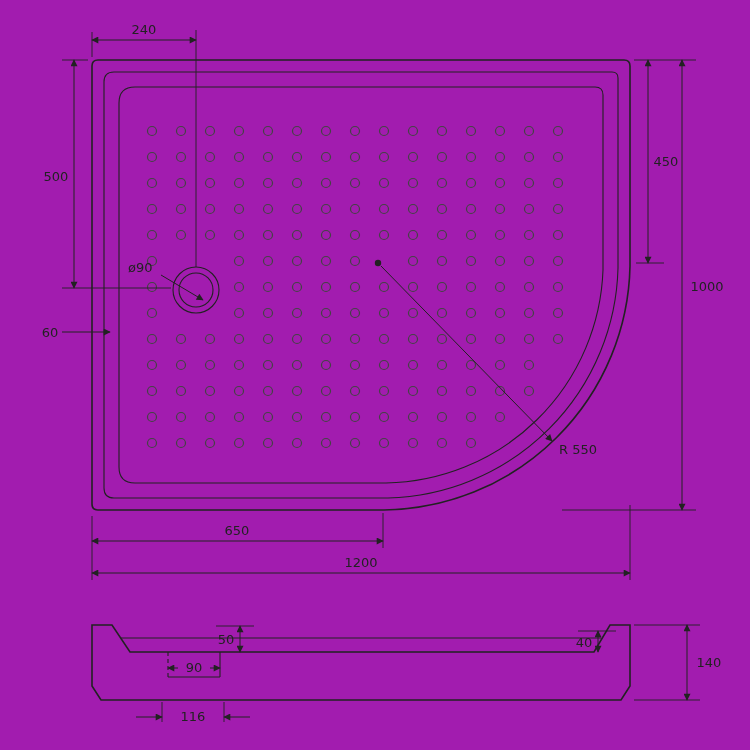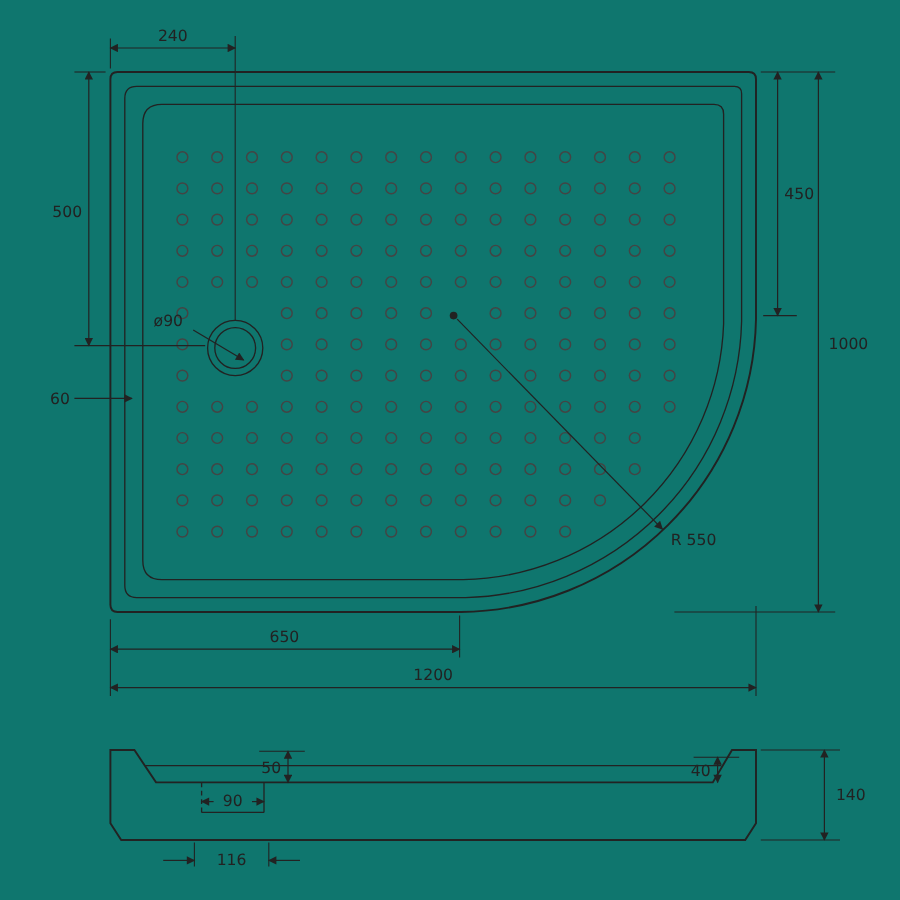--- a/index.html
+++ b/index.html
@@ -1,16 +1,16 @@
 <!DOCTYPE html>
 <html><head>
 <meta charset="utf-8">
 <style>
   html,body{margin:0;padding:0;background:#ffffff;}
-  .stage{width:750px;height:750px;background:#0f766e;position:relative;font-family:"DejaVu Sans",sans-serif;}
+  .stage{width:750px;height:750px;background:#a21caf;position:relative;font-family:"DejaVu Sans",sans-serif;}
   svg{display:block;}
   .ol{fill:none;stroke:#222;}
   .thick{stroke-width:1.6;}
   .thin{stroke-width:1.1;}
   .dim{stroke:#222;stroke-width:1;fill:none;}
   .dd{marker-start:url(#arr);marker-end:url(#arr);}
   .de{marker-end:url(#arr);}
   .ext{stroke:#222;stroke-width:0.9;fill:none;}
   .dash{stroke-dasharray:4 3;}
   text{fill:#222;font-size:13px;font-family:"DejaVu Sans",sans-serif;}

